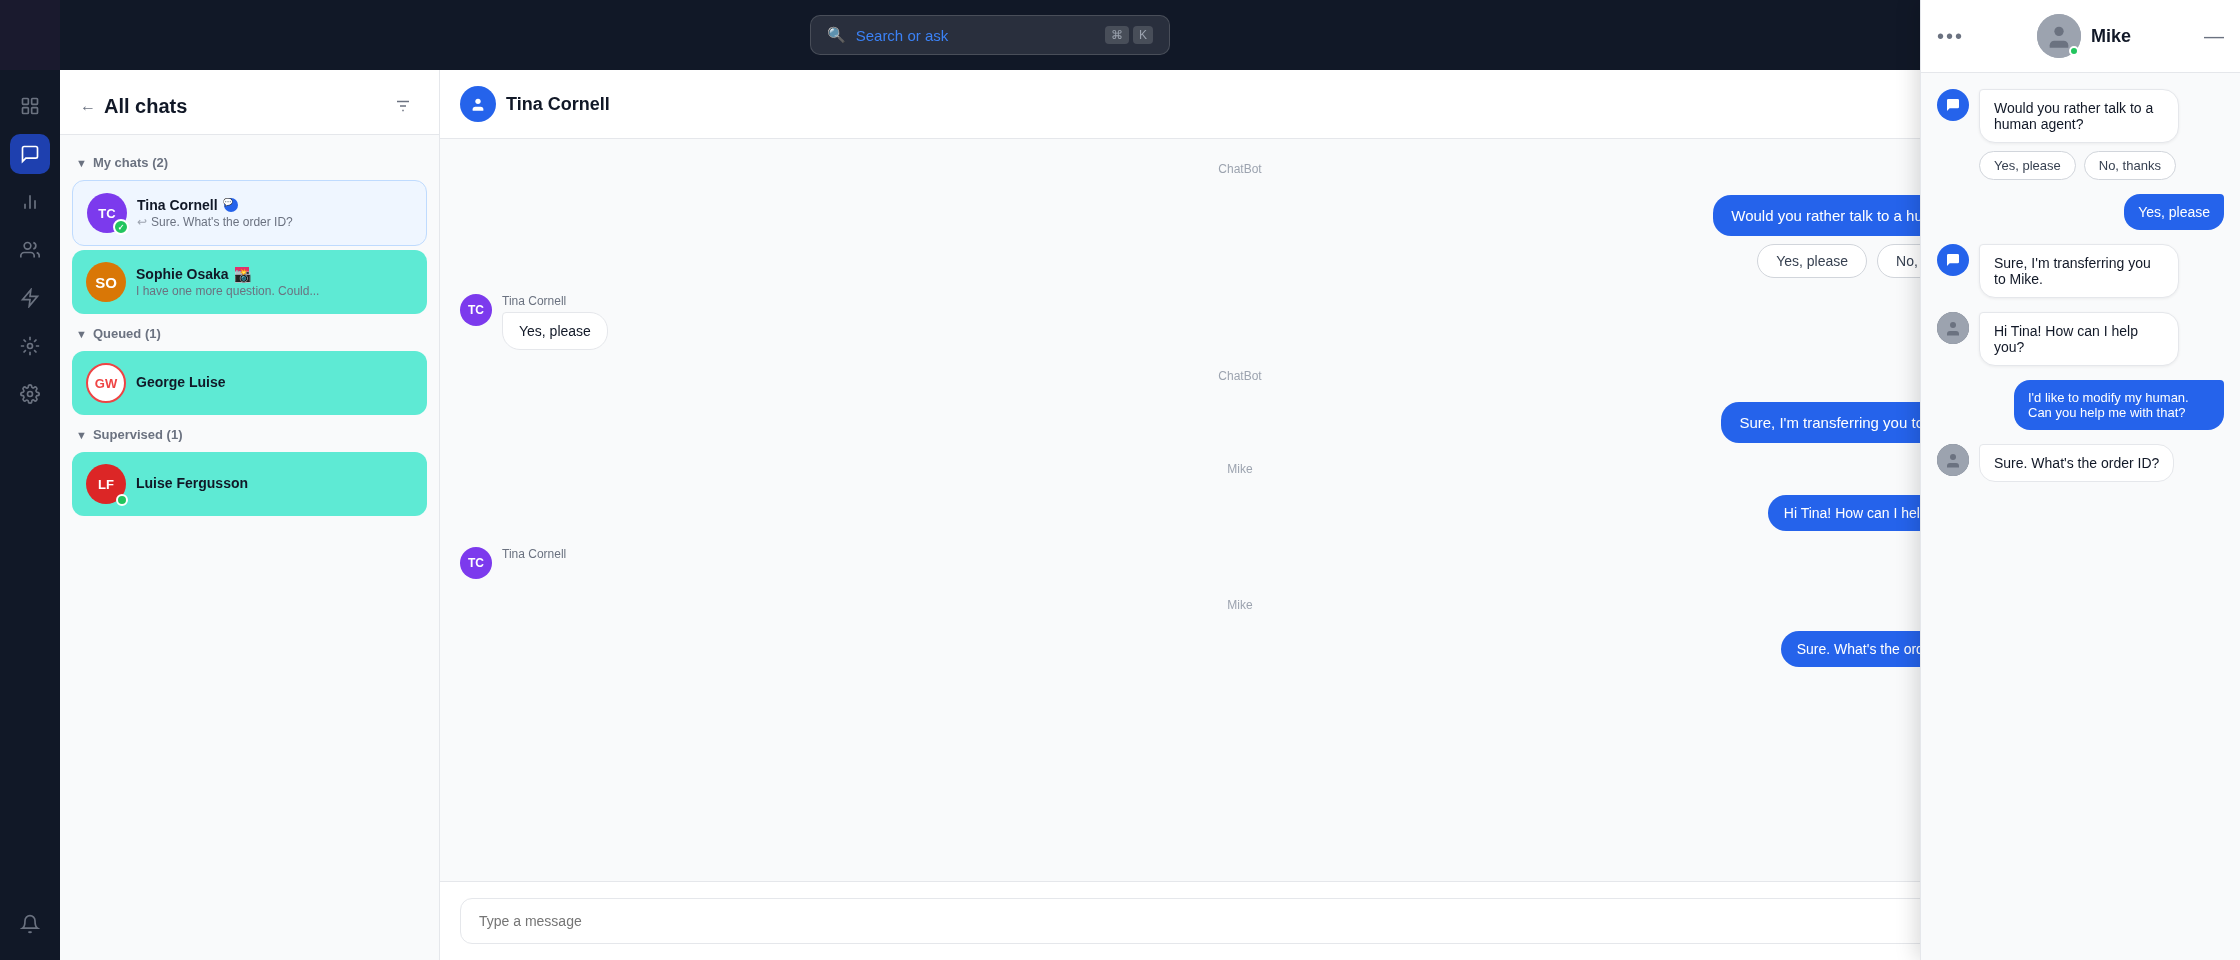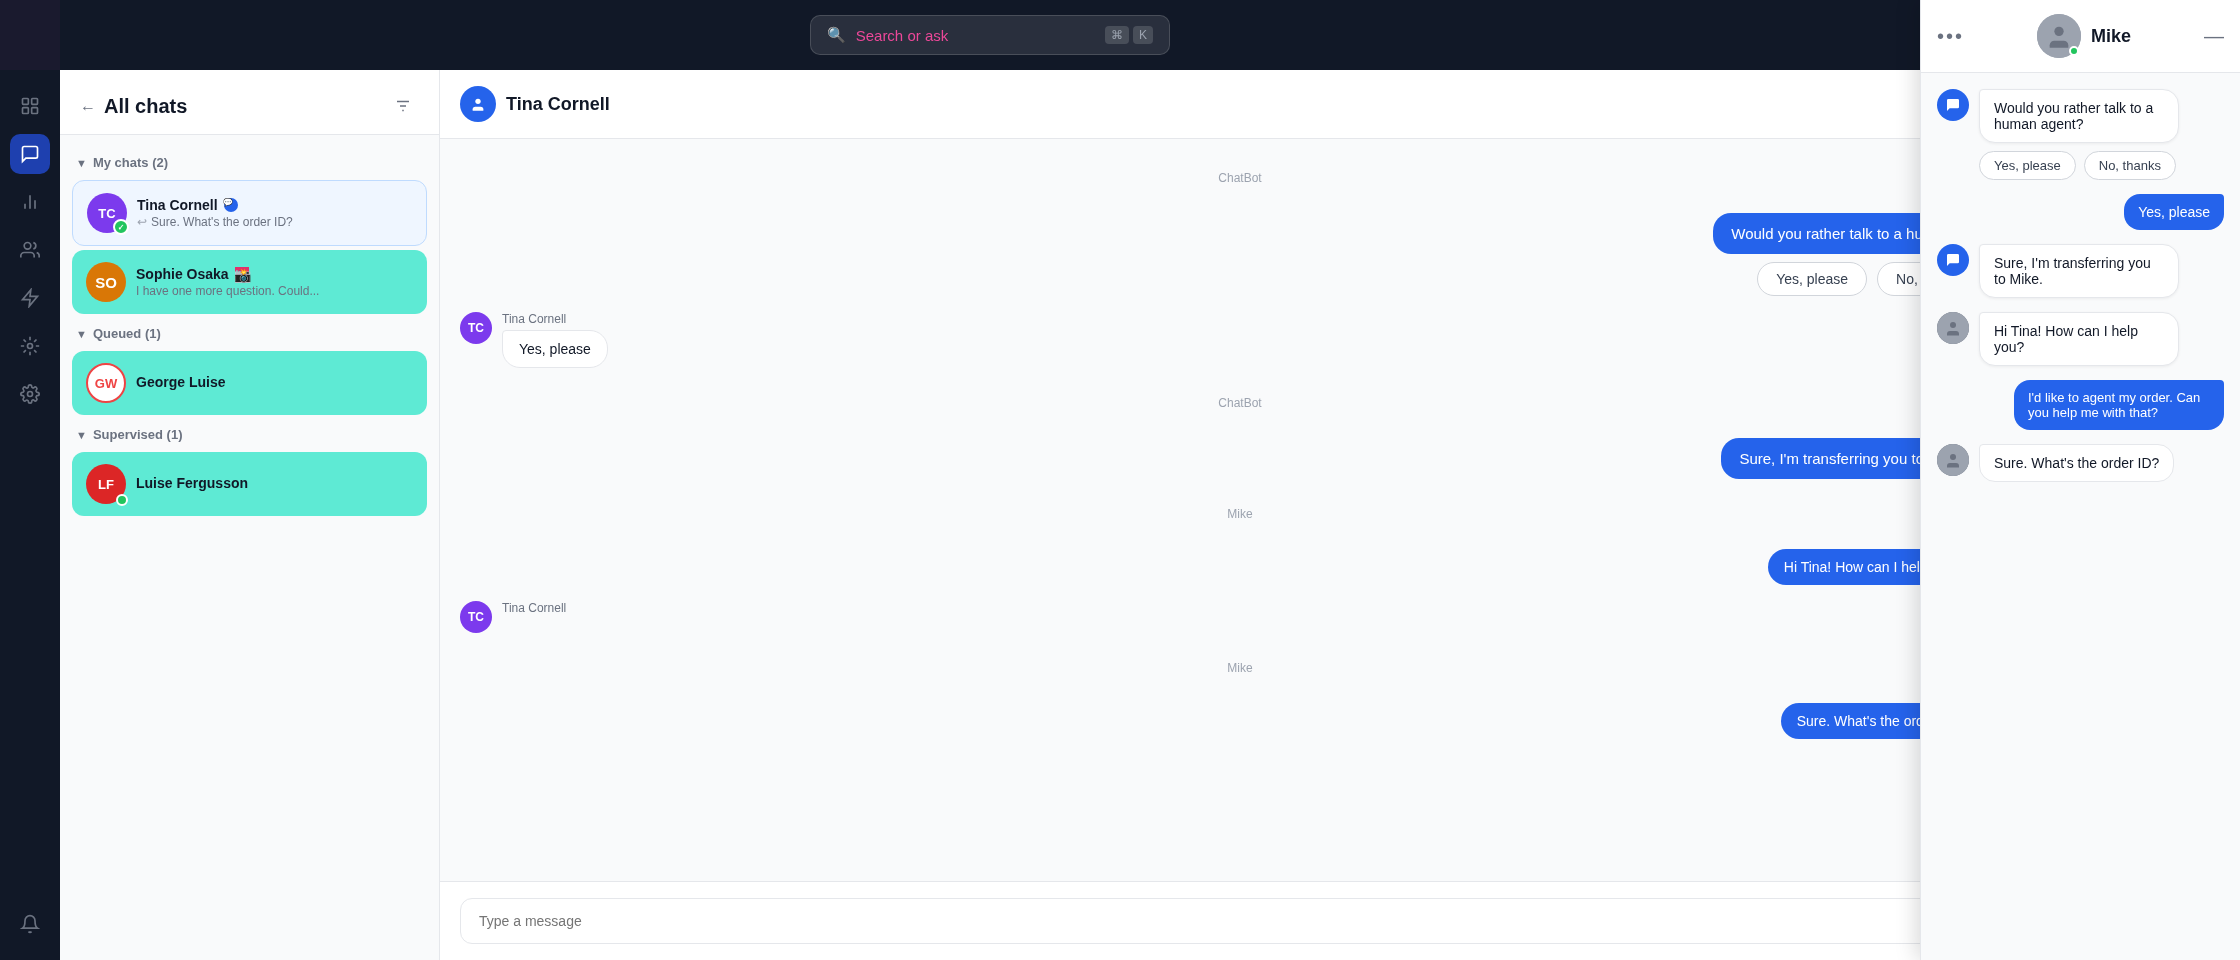--- a/index.html
+++ b/index.html
@@ -195,21 +195,21 @@
       display: flex;
       flex-direction: column;
       gap: 16px;
       background: #f9fafb;
     }
 
     .message-label {
       text-align: center;
       font-size: 12px;
       color: #9ca3af;
-      margin: 12px 0;
+      margin: 3px 0;
     }
 
     .bot-bubble-group { display: flex; flex-direction: column; align-items: flex-end; gap: 8px; }
     .bot-bubble {
       background: #2563eb;
       color: white;
       border-radius: 18px 18px 4px 18px;
       padding: 12px 18px;
       font-size: 15px;
       max-width: 420px;
@@ -551,21 +551,21 @@
       background: rgba(255,255,255,0.1);
       border: 1px solid rgba(255,255,255,0.15);
       border-radius: 10px;
       padding: 10px 16px;
       display: flex;
       align-items: center;
       gap: 10px;
       width: 360px;
       cursor: pointer;
     }
-    .search-text { color: #ec4899; font-size: 15px; flex: 1; }
+    .search-text { color: #3b82f6; font-size: 15px; flex: 1; }
     .search-kbd {
       display: flex;
       gap: 4px;
       align-items: center;
     }
     .kbd {
       background: rgba(255,255,255,0.15);
       color: #9ca3af;
       border-radius: 4px;
       padding: 2px 6px;
@@ -942,21 +942,21 @@
             <svg width="18" height="18" viewBox="0 0 24 24" fill="#6b7280">
                 <path d="M20 22v-2a4 4 0 0 0-4-4H8a4 4 0 0 0-4 4v2"></path>
                 <circle cx="12" cy="8" r="4"></circle>
               </svg>
           </div>
         </div>
         <div class="mike-agent-bubble">Hi Tina! How can I help you?</div>
       </div>
 
       <div class="mike-client-send-row">
-        <div class="mike-client-bubble">I'd like to agent my order. Can you help me with that?</div>
+        <div class="mike-client-bubble">I'd like to modify my human. Can you help me with that?</div>
       </div>
 
       <div class="mike-agent-row">
         <div class="mike-agent-avatar">
           <div style="width:32px;height:32px;border-radius:50%;background:#9ca3af;display:flex;align-items:center;justify-content:center;">
             <svg width="18" height="18" viewBox="0 0 24 24" fill="#6b7280">
                 <path d="M20 22v-2a4 4 0 0 0-4-4H8a4 4 0 0 0-4 4v2"></path>
                 <circle cx="12" cy="8" r="4"></circle>
               </svg>
           </div>

